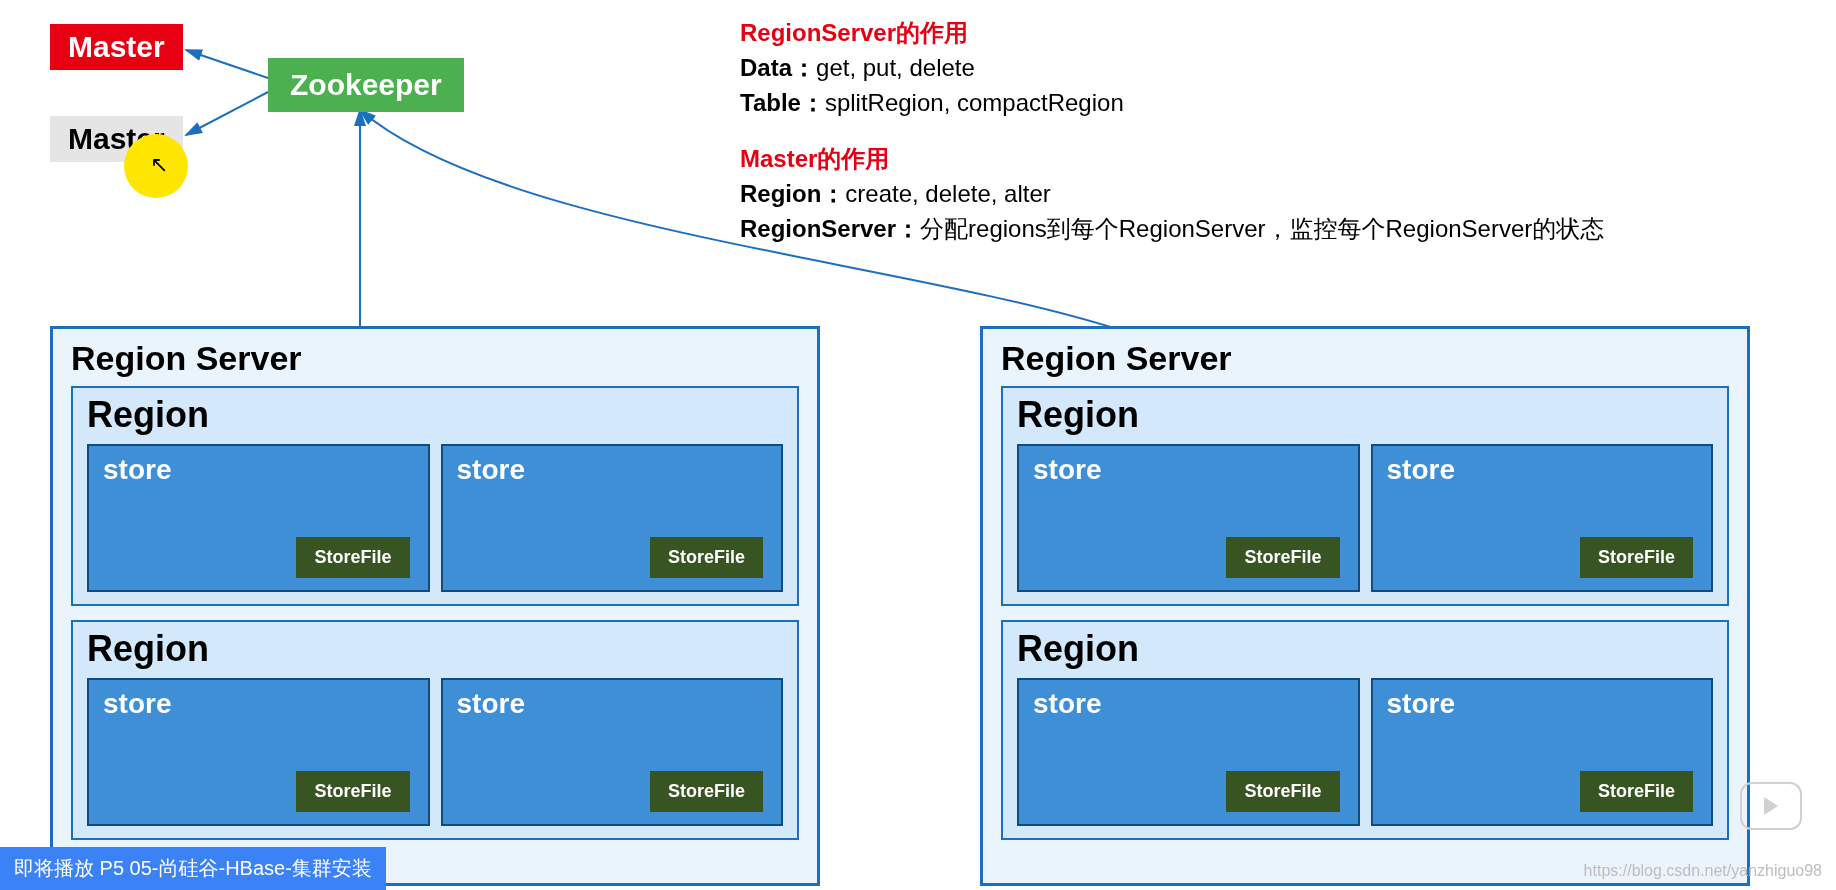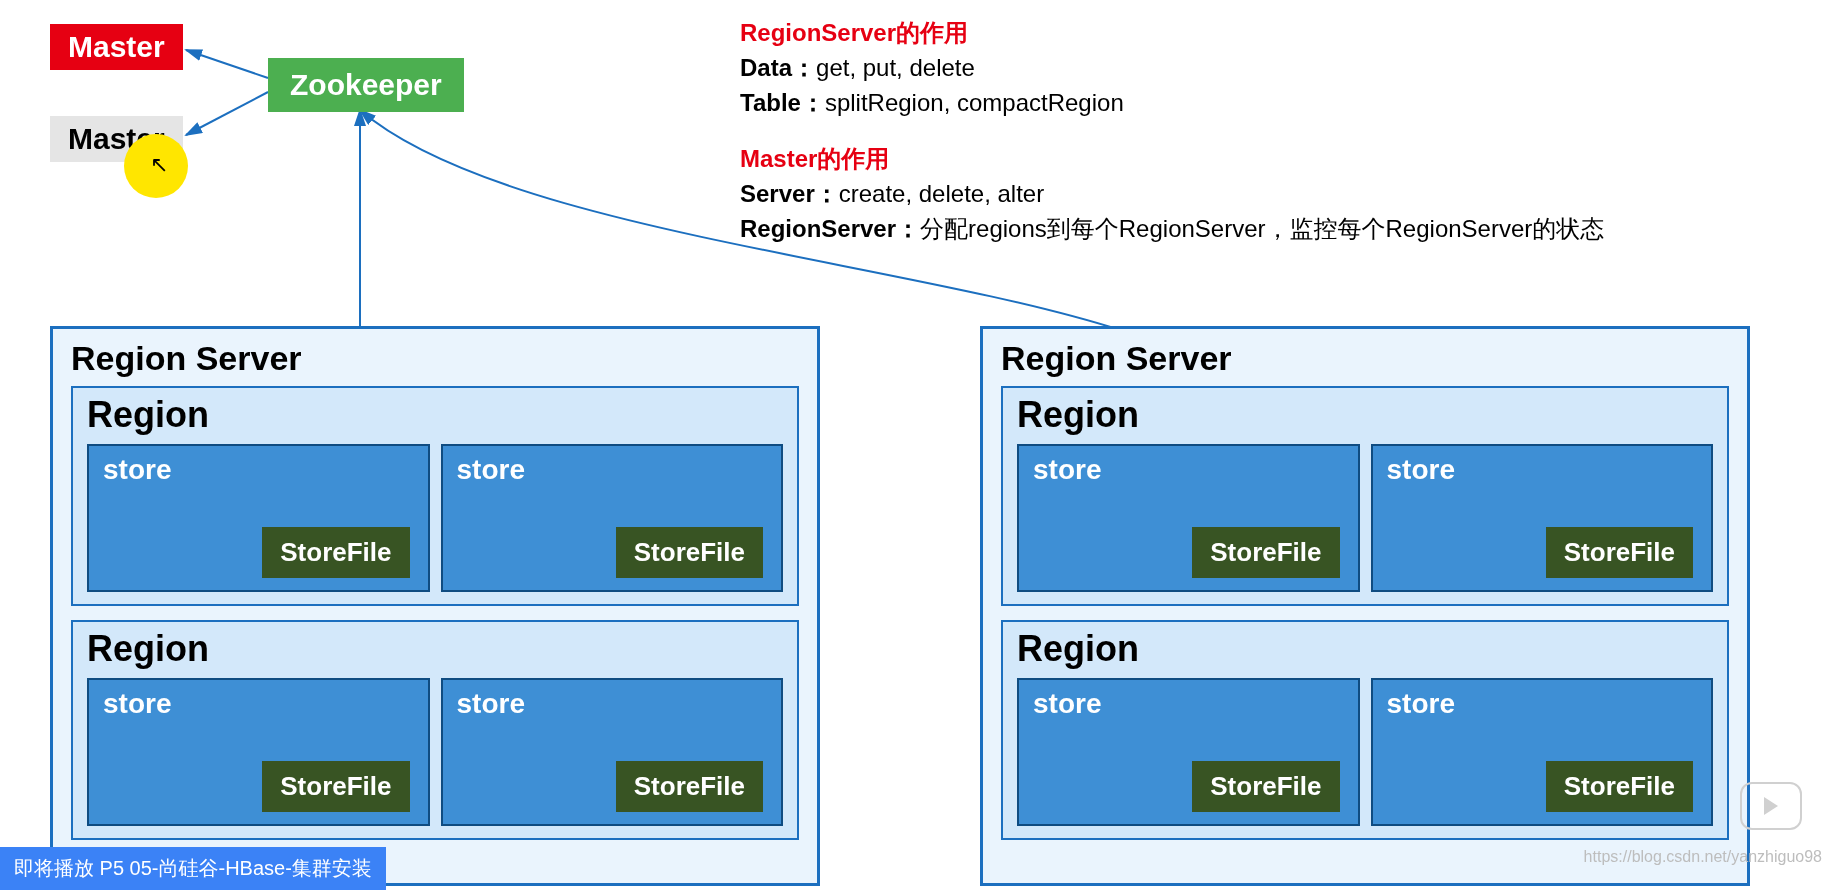--- a/index.html
+++ b/index.html
@@ -8,28 +8,28 @@
   .master-red{background:#E60012;color:#fff;font-weight:bold;font-size:30px;padding:6px 18px;}
   .master-gray{background:#E5E5E5;color:#000;font-weight:bold;font-size:30px;padding:6px 18px;}
   .zookeeper{background:#4CAF50;color:#fff;font-weight:bold;font-size:30px;padding:10px 22px;}
   .rs-outer{background:#EAF4FD;border:3px solid #1C6FBF;padding:10px 18px;}
   .rs-title{font-weight:bold;font-size:34px;color:#000;margin-bottom:8px;}
   .region{background:#D3E8FA;border:2px solid #1C6FBF;padding:6px 14px 12px;margin-bottom:14px;}
   .region-title{font-weight:bold;font-size:36px;color:#000;margin-bottom:8px;}
   .stores{display:flex;gap:11px;}
   .store{background:#3E8FD5;border:2px solid #0F4C81;flex:1;padding:8px 14px 12px;height:124px;position:relative;}
   .store-title{color:#fff;font-weight:bold;font-size:28px;}
-  .storefile{position:absolute;right:18px;bottom:12px;background:#385423;color:#fff;font-weight:bold;font-size:26px;padding:10px 18px;}
+  .storefile{position:absolute;right:18px;bottom:12px;background:#385423;color:#fff;font-weight:bold;font-size:18px;padding:10px 18px;}
   .desc{position:absolute;font-size:24px;line-height:1.45;}
   .desc .hd{color:#E60012;font-weight:bold;}
   .desc b{font-weight:bold;}
   svg.arrows{position:absolute;left:0;top:0;width:1836px;height:890px;pointer-events:none;}
   .cursor-hi{position:absolute;width:64px;height:64px;background:#FFE600;border-radius:50%;}
   .caption{position:absolute;left:0;bottom:0;background:#3b82f6;color:#fff;font-size:20px;padding:8px 14px;}
-  .watermark{position:absolute;right:14px;bottom:24px;color:#bdbdbd;font-size:16px;}
+  .watermark{position:absolute;right:14px;bottom:10px;color:#bdbdbd;font-size:16px;}
   .play-ico{position:absolute;right:34px;bottom:60px;width:58px;height:44px;border:2px solid #d0d0d0;border-radius:12px;display:flex;align-items:center;justify-content:center;}
   .play-ico::after{content:"";border-left:14px solid #d0d0d0;border-top:9px solid transparent;border-bottom:9px solid transparent;}
   .cursor-ptr{position:absolute;font-size:22px;color:#000;}
 </style>
 </head>
 <body>
 
 <div id="stage">
 
   <svg class="arrows">
@@ -50,21 +50,21 @@
   <div class="cursor-ptr" style="left:150px;top:152px;">↖</div>
   <div class="box zookeeper" style="left:268px;top:58px;">Zookeeper</div>
 
   <div class="desc" style="left:740px;top:16px;">
     <div class="hd">RegionServer的作用</div>
     <div><b>Data：</b><span>get, put, delete</span></div>
     <div><b>Table：</b><span>splitRegion, compactRegion</span></div>
   </div>
   <div class="desc" style="left:740px;top:142px;">
     <div class="hd">Master的作用</div>
-    <div><b>Server：</b><span>create, delete, alter</span></div>
+    <div><b>Region：</b><span>create, delete, alter</span></div>
     <div><b>RegionServer：</b><span>分配regions到每个RegionServer，监控每个RegionServer的状态</span></div>
   </div>
 
   <div class="box rs-outer" style="left:50px;top:326px;width:770px;height:560px;">
     <div class="rs-title">Region Server</div>
     <div class="region">
       <div class="region-title">Region</div>
       <div class="stores">
         <div class="store">
           <div class="store-title">store</div>

